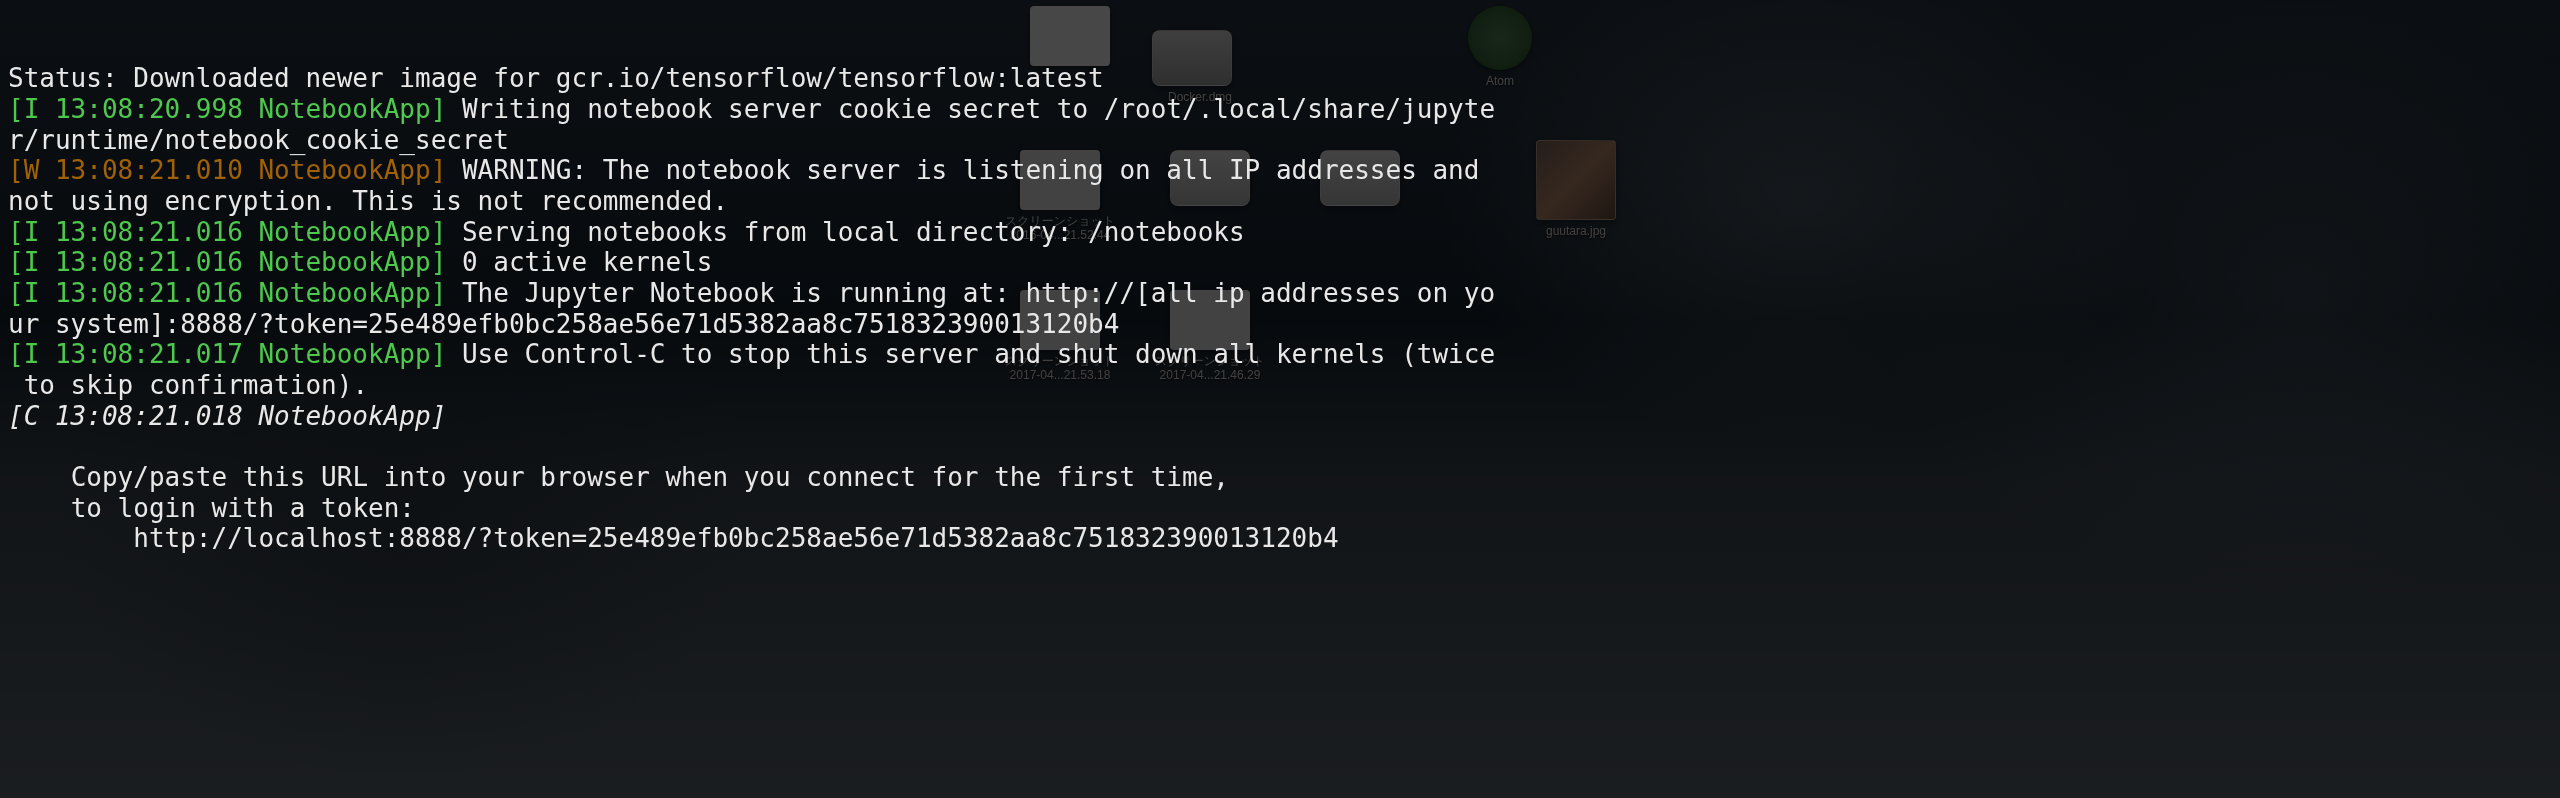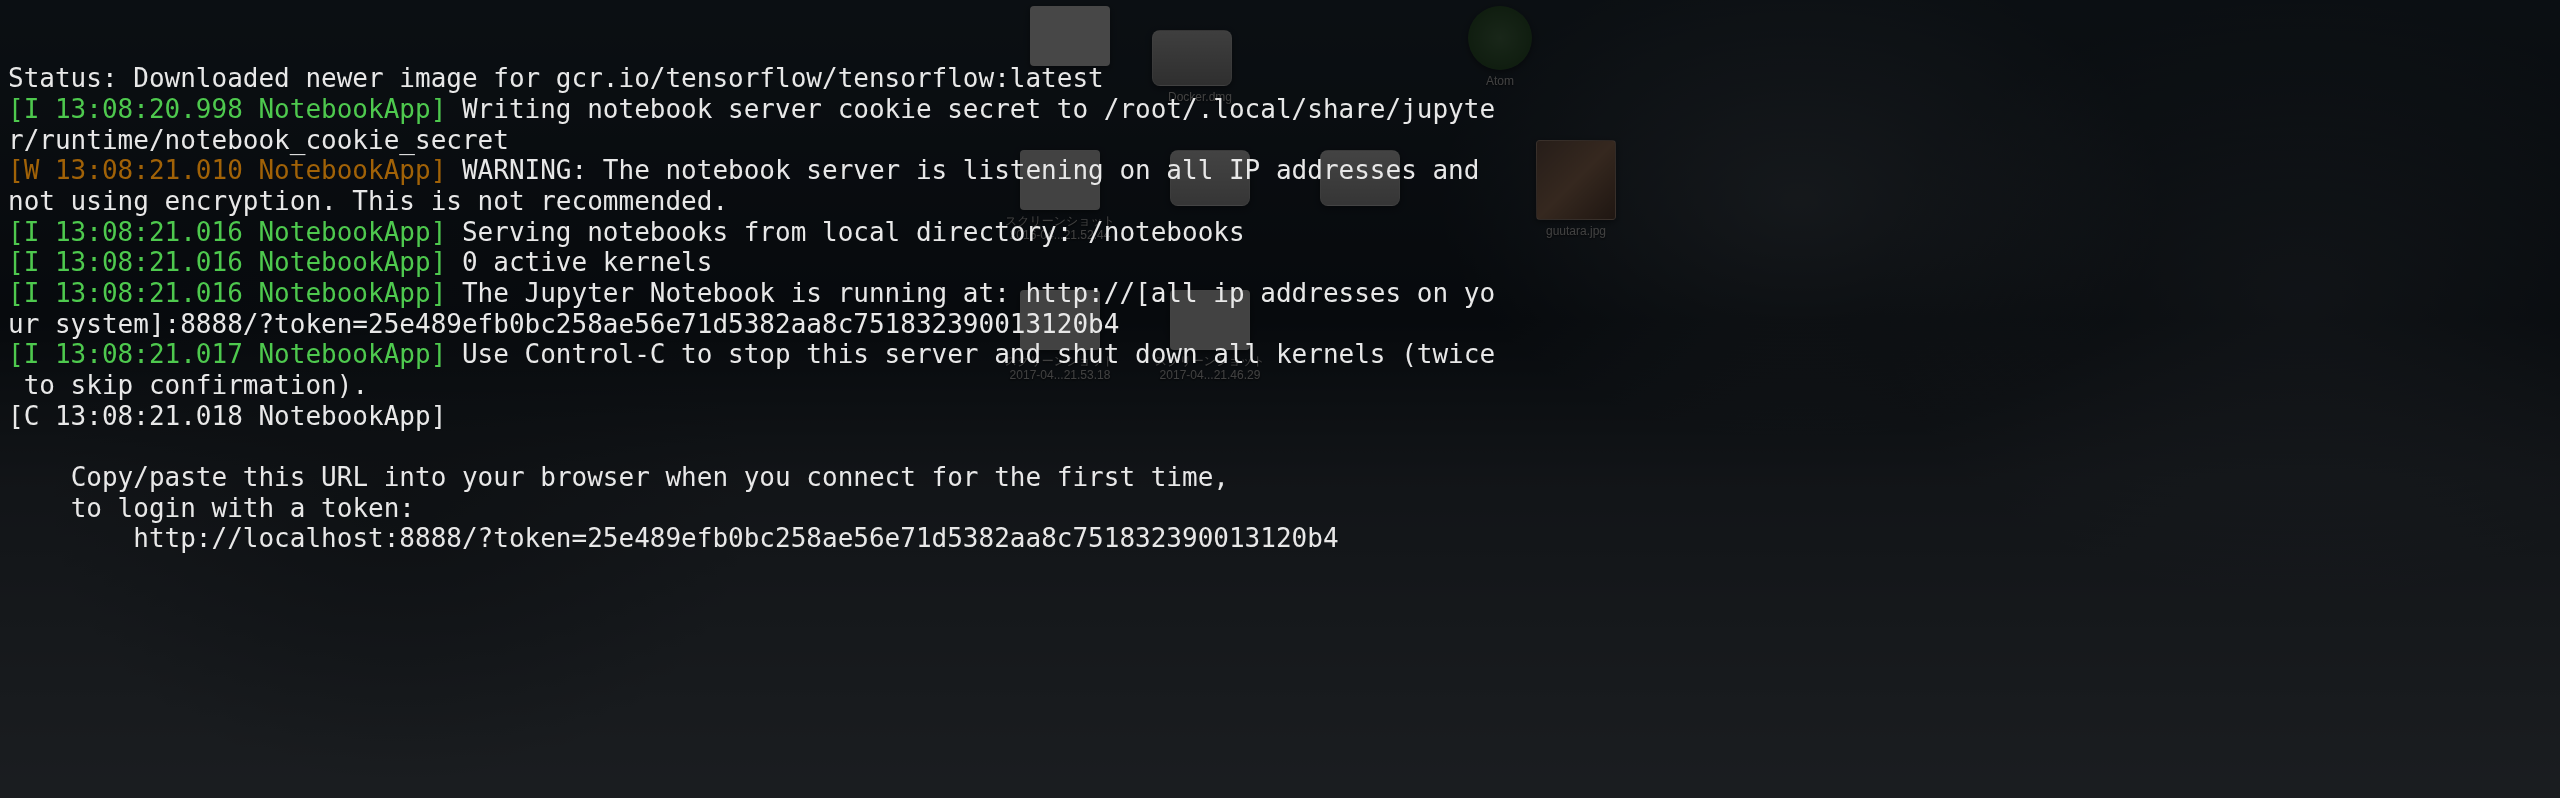--- a/index.html
+++ b/index.html
@@ -81,21 +81,21 @@
       background: rgba(0,0,0,0.72);
       padding: 2px 8px;
       z-index: 2;
       color: #e8e8e8;
       white-space: pre-wrap;
       word-break: break-all;
     }
     .line { white-space: pre-wrap; word-break: break-all; }
     .prefix-info { color: #4ec94e; }
     .prefix-warn { color: #a16207; }
-    .prefix-crit { color: #e8e8e8; }
+    .prefix-crit { color: #e8e8e8; font-style: italic; }
     .body-text { color: #e8e8e8; }
   </style>
 </head>
 <body>
 
 <div class="bg"></div>
 
 <div class="desktop-icons">
   <div class="desk-icon" style="left:1010px; top:6px;">
     <div class="thumb white"></div>

